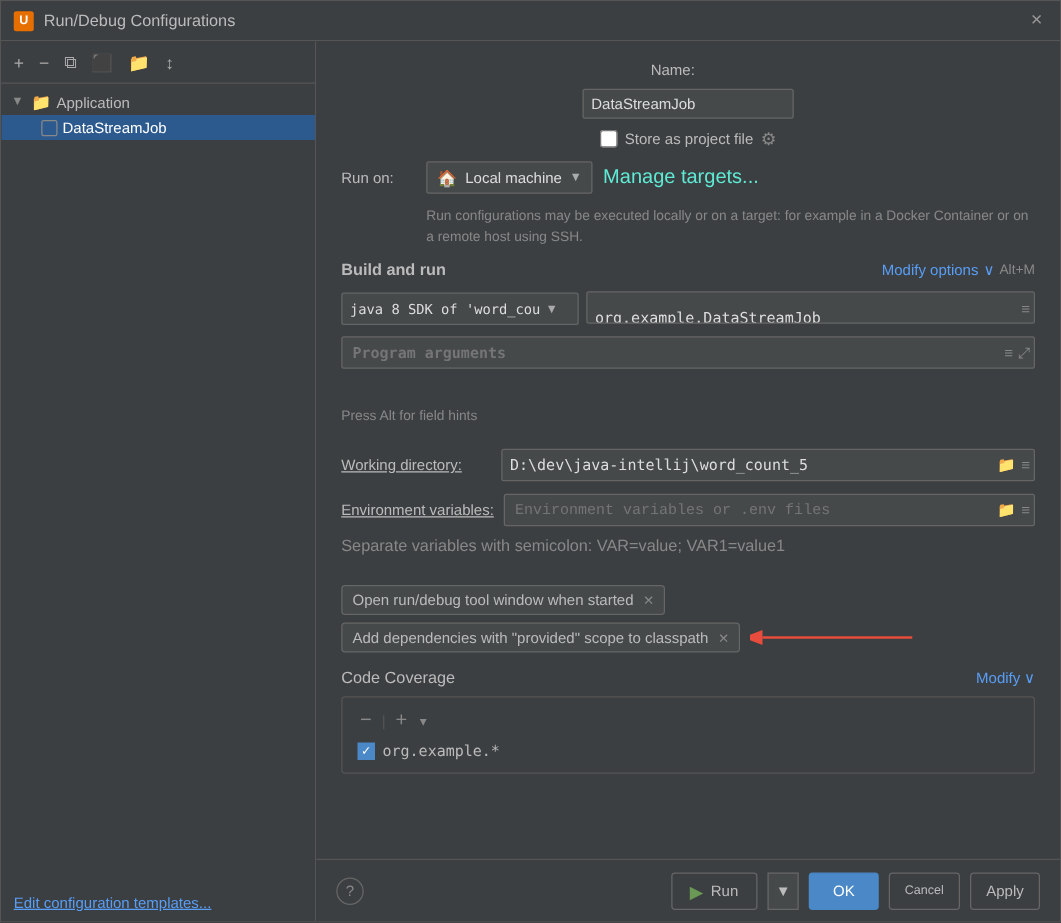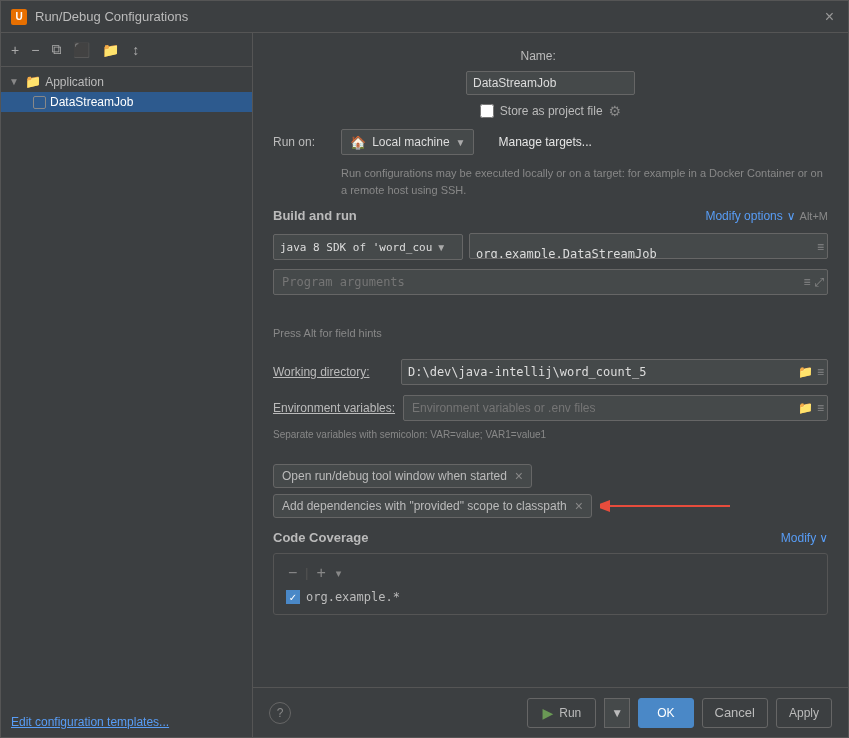--- a/index.html
+++ b/index.html
@@ -186,24 +186,23 @@
       padding: 3px 8px;
       font-size: 12px;
       border-radius: 2px;
       cursor: pointer;
       display: flex;
       align-items: center;
       gap: 6px;
       height: 26px;
     }
     .manage-targets {
-      color: #e5e5e5;
-      cursor: pointer;
-      font-size: 12px;
-      margin-left: 16px;
+      color: #5eead4;
+      cursor: pointer;
+      font-size: 16px;
     }
     .run-hint {
       color: #888;
       font-size: 11px;
       padding: 4px 0 10px 68px;
       line-height: 1.5;
     }
     
     .section-header {
       display: flex;
@@ -282,20 +281,21 @@
       width: 100%;
       background: #45494a;
       border: 1px solid #666;
       color: #888;
       padding: 4px 50px 4px 8px;
       font-size: 12px;
       font-family: monospace;
       border-radius: 2px;
       outline: none;
       height: 26px;
+      font-weight: bold;
     }
     .prog-args-icons {
       position: absolute;
       right: 4px;
       top: 50%;
       transform: translateY(-50%);
       display: flex;
       gap: 4px;
       color: #888;
     }
@@ -361,28 +361,28 @@
       flex: 1;
       position: relative;
     }
     .env-input {
       width: 100%;
       background: #45494a;
       border: 1px solid #666;
       color: #888;
       padding: 4px 44px 4px 8px;
       font-size: 12px;
-      font-family: Liberation Sans, sans-serif;
+      font-family: Liberation Mono, monospace;
       border-radius: 2px;
       outline: none;
       height: 26px;
     }
     .env-hint {
       color: #888;
-      font-size: 10px;
+      font-size: 13px;
       margin-bottom: 12px;
     }
     
     .tags-row {
       display: flex;
       flex-direction: column;
       gap: 6px;
       margin-bottom: 12px;
     }
     .tag {
@@ -409,21 +409,21 @@
     }
     .coverage-header {
       display: flex;
       align-items: center;
       justify-content: space-between;
       margin-bottom: 8px;
     }
     .coverage-title {
       color: #bbb;
       font-size: 13px;
-      font-weight: 700;
+      font-weight: 400;
     }
     .modify-link {
       color: #589df6;
       cursor: pointer;
       font-size: 12px;
       display: flex;
       align-items: flex-start;
       gap: 3px;
     }
     .coverage-box {
@@ -524,21 +524,21 @@
       font-size: 12px;
       height: 30px;
     }
     .cancel-btn {
       background: #3c3f41;
       border: 1px solid #666;
       color: #bbb;
       padding: 5px 12px;
       border-radius: 3px;
       cursor: pointer;
-      font-size: 13px;
+      font-size: 10px;
       height: 30px;
     }
     .apply-btn {
       background: #3c3f41;
       border: 1px solid #666;
       color: #bbb;
       padding: 5px 12px;
       border-radius: 3px;
       cursor: pointer;
       font-size: 12px;

